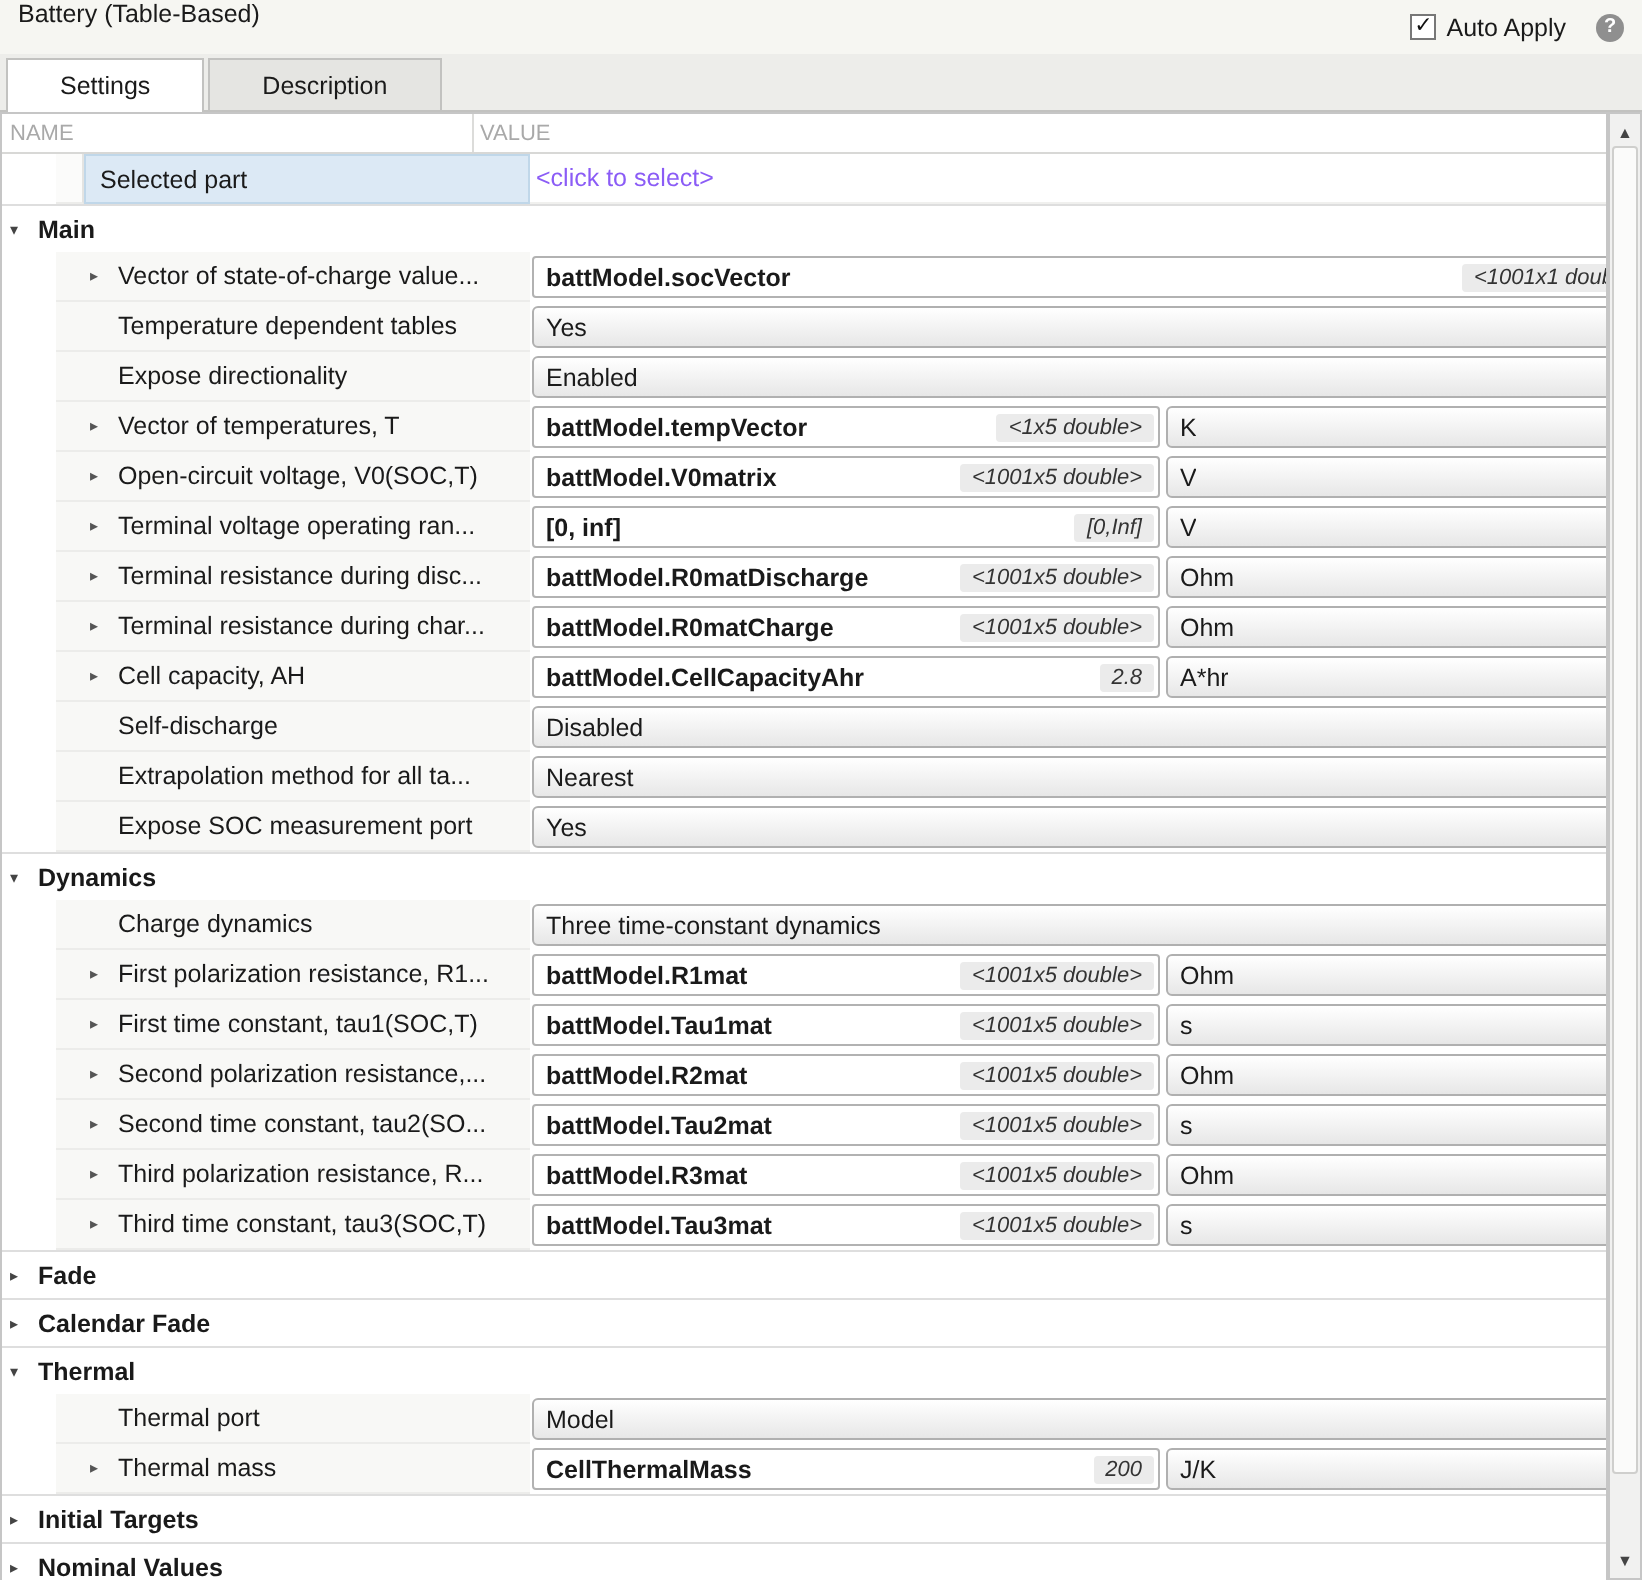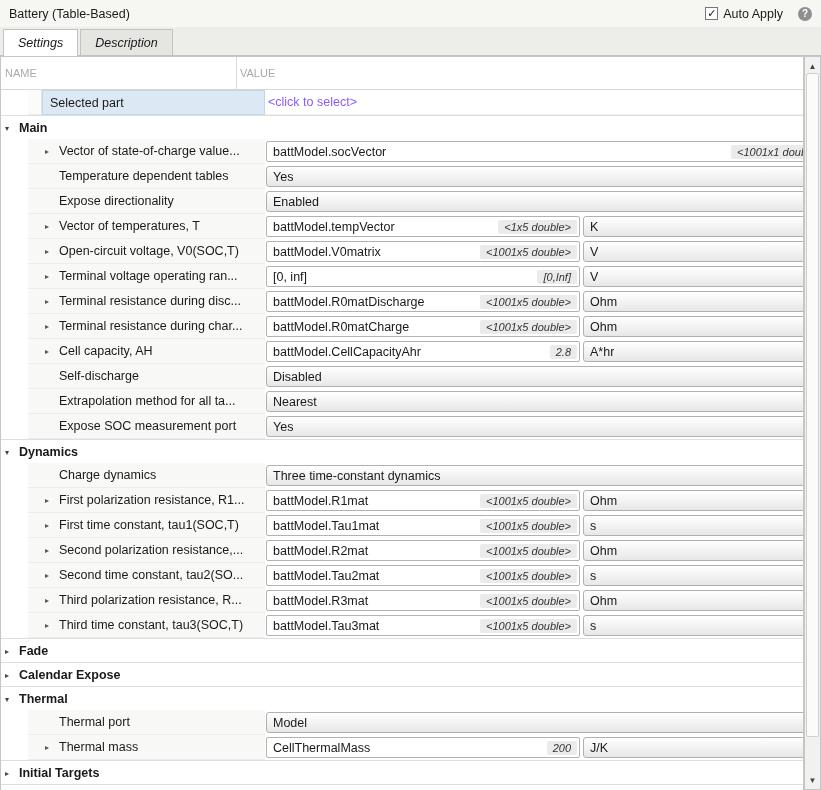--- a/index.html
+++ b/index.html
@@ -2,45 +2,45 @@
 <html><head>
 <meta charset="utf-8">
 <style>
   * { margin:0; padding:0; box-sizing:border-box; }
   html,body { width:821px; height:790px; overflow:hidden; background:#fff;
     font-family:"Liberation Sans", sans-serif; font-size:12.5px; color:#1a1a1a; }
   .window { position:relative; width:821px; height:790px; background:#fff; }
 
   
   .titlebar { position:absolute; left:0; top:0; width:821px; height:27px;
-    background:#f6f6f2; display:flex; align-items:center; padding:0 9px;gap:47px; }
+    background:#f6f6f2; display:flex; padding:0 9px;gap:47px; }
   .titlebar-title { flex:0 0 auto; }
   .titlebar-right { margin-left:auto; display:flex; align-items:center; gap:7px; }
   .autoapply { display:flex; align-items:center; gap:5px; cursor:default; }
   .checkbox { width:13px; height:13px; border:1px solid #777; background:#fff;
     display:flex; align-items:center; justify-content:center;
     font-size:11px; line-height:11px; color:#111; }
   .help { width:14px; height:14px; border-radius:50%; background:#8f8f8f; color:#fff;
     font-size:10px; font-weight:bold; display:flex; align-items:center; justify-content:center;
     margin-left:8px; }
 
   
   .tabbar { position:absolute; left:0; top:27px; width:821px; height:29px;
     background:#ededea; border-bottom:1px solid #c2c2c0; padding-left:3px;
     display:flex; align-items:flex-end; }
-  .tab { height:26px; padding:0 14px; display:flex; align-items:center;
+  .tab { height:26px; padding:0 26px; display:flex; align-items:center;
     border:1px solid #c2c2c0; border-bottom:none; margin-right:2px;
-    background:#e5e5e2; position:relative; cursor:default;font-style:italic; }
+    background:#e5e5e2; position:relative; cursor:default; }
   .tab.active { background:#fff; height:27px; margin-bottom:-1px; z-index:2; }
 
   
   .table { position:absolute; left:0; top:56px; width:804px; height:734px;
     background:#fff; border-left:1px solid #c6c6c6; border-top:1px solid #c6c6c6;
     border-right:1px solid #c6c6c6; overflow:hidden; }
-  .colheader { height:33px; border-bottom:1px solid #d8d8d6; position:relative;
+  .colheader { height:20px; border-bottom:1px solid #d8d8d6; position:relative;
     color:#a9a9a9; font-size:11px; display:flex; align-items:center; background:#fff; }
   .colheader .c1 { width:236px; padding-left:4px; border-right:1px solid #dcdcda; height:100%;
     display:flex; align-items:center; }
   .colheader .c2 { padding-left:3px; }
 
   .row { position:relative; width:100%; background:#fff; }
   .row.param, .row.selrow { height:25px;margin-left:27px; }
   .row.section { height:24px; border-top:1px solid #dedede; display:flex; align-items:center; }
   .row.section .tri { position:absolute; left:4px; top:50%; transform:translateY(-50%);
     font-size:8px; color:#444; width:10px; }
@@ -61,21 +61,21 @@
     background:#fbfbfa; border-right:1px solid #e4e4e2; border-bottom:1px solid #ececea; }
   .selrow .selcell { position:absolute; left:14px; top:0; width:223px; height:100%;
     background:#dce9f5; border:1px solid #c0d7e9; display:flex; align-items:center; }
   .selrow .selcell .ntext { padding-left:7px; }
   .selrow .valcell { border-bottom:1px solid #f0f0ee; }
   .link { color:#8b5cf6; padding-left:3px; cursor:pointer; }
 
   
   .editfield { height:21px; background:#fff; border:1px solid #b2b2b2; border-radius:2px;
     display:flex; align-items:center; overflow:hidden; }
-  .editfield .code { padding-left:6px; white-space:nowrap; flex:1 1 auto; }
+  .editfield .code { padding-left:6px; white-space:nowrap; flex:1 1 auto;font-weight:bold; }
   .badge { flex:0 0 auto; margin:0 2px 0 4px; background:#ebebeb; border-radius:2px;
     padding:1px 6px; font-style:italic; font-size:11px; color:#333; white-space:nowrap; }
   .editfield.fullw { width:565px; margin-left:1px; }
   .editfield.withunit { width:314px; margin-left:1px; }
 
   .dropdown { height:21px; border:1px solid #b0b0b0; border-radius:3px;
     background:linear-gradient(#ffffff, #e7e7e7);
     display:flex; align-items:center; position:relative; cursor:default; }
   .dropdown .dtext { padding-left:6px; white-space:nowrap; overflow:hidden; }
   .dropdown .chev { position:absolute; right:6px; top:50%; transform:translateY(-50%);
@@ -410,21 +410,21 @@
               <span class="chev">▼</span>
             </div>
           </div>
         </div>
         <div class="row section">
           <span class="tri">▸</span>
           <span class="stext">Fade</span>
         </div>
         <div class="row section">
           <span class="tri">▸</span>
-          <span class="stext">Calendar Expose</span>
+          <span class="stext">Calendar Fade</span>
         </div>
         <div class="row section">
           <span class="tri">▾</span>
           <span class="stext">Thermal</span>
         </div>
         <div class="row param">
           <div class="namecell">
             <span class="ntext">Thermal port</span>
           </div>
           <div class="valcell">

